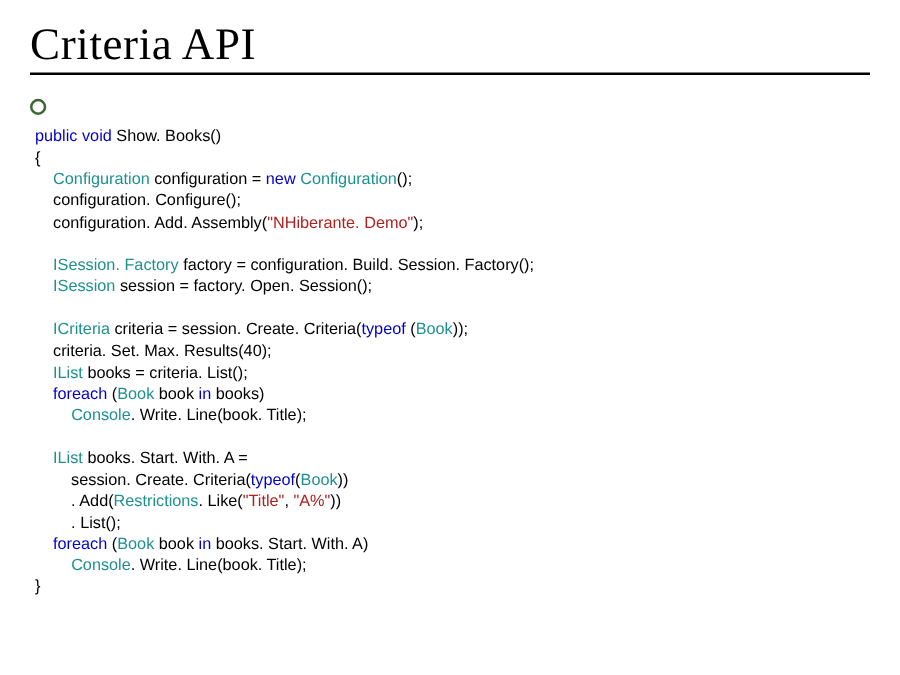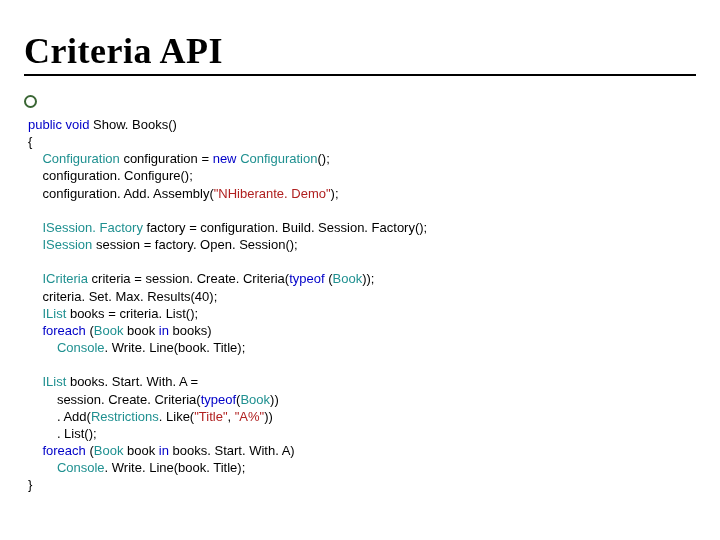--- a/index.html
+++ b/index.html
@@ -10,22 +10,22 @@
     font-family: "Times New Roman", serif;
     background: #fff;
     color: #000;
     box-sizing: border-box;
   }
   .slide {
     padding: 14px 24px 18px 24px;
   }
   .title {
     font-size: 36px;
-    font-weight: bold;
-    margin: 16px 0 2px 0;
+    font-weight: normal;
+    margin: 0 0 2px 0;
     letter-spacing: 0.5px;
   }
   hr.rule {
     border: none;
     border-top: 2px solid #000;
     margin: 0 0 10px 0;
   }
   .bullet-row {
     display: flex;
     align-items: flex-start;

